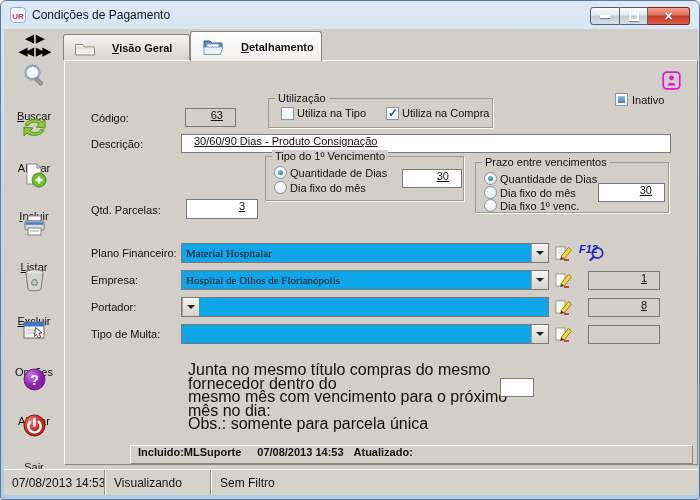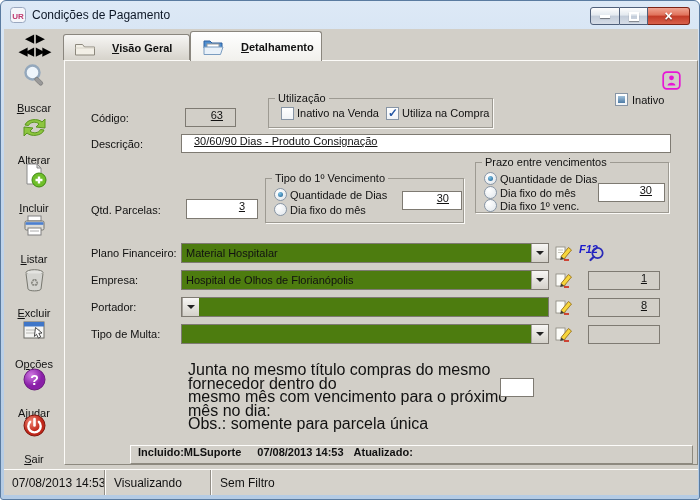--- a/index.html
+++ b/index.html
@@ -28,21 +28,21 @@
 
   
   .client { position:absolute; left:3px; top:28px; width:694px; height:466px; background:#d2cfc8; }
 
   
   .sidebar { position:absolute; left:0; top:0; width:60px; bottom:26px; background:#d2cfc8; }
   .nav { position:absolute; top:3px; left:0; width:60px; text-align:center; font-weight:bold; font-size:11px; line-height:13px; color:#000; }
   .nav span { cursor:default; margin:0 2px; letter-spacing:-2px; }
   .side-btn { position:absolute; left:0; width:60px; display:flex; flex-direction:column; align-items:center; cursor:default; }
   .side-btn .ic { width:27px; height:27px; display:block; }
-  .side-btn .lb { margin-top:13px; font-size:11px; color:#111; white-space:nowrap; }
+  .side-btn .lb { margin-top:21px; font-size:11px; color:#111; white-space:nowrap; }
   .accel { text-decoration:underline; }
 
   
   .tab { position:absolute; display:flex; align-items:center; gap:16px; padding-left:10px;
     font-weight:bold; font-size:11px; border:1px solid #8a867e; border-bottom:none;
     border-radius:3px 3px 0 0; cursor:default; }
   .tab.inactive { left:59px; top:5px; width:127px; height:26px; background:linear-gradient(#f7f6f4,#d6d3cb); z-index:1; }
   .tab.active  { left:186px; top:2px; width:132px; height:30px; background:linear-gradient(#ffffff,#f1f0ec); z-index:3; }
 
   
@@ -62,21 +62,21 @@
     border:1px solid #8795a5; cursor:default; }
   .checkbox.checked::after { content:"✓"; position:absolute; left:1px; top:-2px; font-size:12px; font-weight:bold; color:#2456a4; }
   .checkbox.filled::after { content:""; position:absolute; left:2px; top:2px; right:2px; bottom:2px;
     background:linear-gradient(#9fc0da,#4f7ca6); }
 
   .radio { position:absolute; width:13px; height:13px; border-radius:50%;
     background:radial-gradient(circle at 35% 30%,#fff,#dfe5ea); border:1px solid #8795a5; cursor:default; }
   .radio.selected::after { content:""; position:absolute; left:3px; top:3px; right:3px; bottom:3px;
     border-radius:50%; background:radial-gradient(circle at 35% 30%,#7ec4e8,#1f5f8f); }
 
-  .combo { position:absolute; height:20px; background:#4d7c0f; border:1px solid #7e7a72; display:flex; }
+  .combo { position:absolute; height:20px; background:#0ea5e9; border:1px solid #7e7a72; display:flex;font-family:Liberation Serif, serif; }
   .combo .val { flex:1; padding:0 4px; font-size:11px; display:flex; align-items:center; white-space:nowrap; overflow:hidden; }
   .combo .cbtn { width:17px; background:linear-gradient(#f7f6f4,#d4d1ca); border-left:1px solid #a5a19a;
     display:flex; align-items:center; justify-content:center; cursor:default; }
   .caret { width:0; height:0; border-left:4px solid transparent; border-right:4px solid transparent; border-top:4px solid #222; }
 
   .mini-icon { position:absolute; cursor:default; }
 
   .junta { position:absolute; left:123px; top:302px; width:330px; font-size:16px; line-height:13.5px; color:#111; }
 
   .audit { position:absolute; left:65px; top:384px; width:563px; height:19px;
@@ -239,31 +239,31 @@
       <span class="lbl" style="left:567px;top:33px">Inativo</span>
 
       <span class="lbl" style="left:26px;top:51px">Código:</span>
       <div class="field ro num" style="left:120px;top:47px;width:51px;height:19px">
           <span>63</span>
         </div>
 
       <div class="groupbox" style="left:203px;top:37px;width:225px;height:30px">
         <span class="legend">Utilização</span>
         <span class="checkbox" style="left:12px;top:8px"></span>
-        <span class="lbl" style="left:28px;top:8px">Inativo na Venda</span>
+        <span class="lbl" style="left:28px;top:8px">Utiliza na Tipo</span>
         <span class="checkbox checked" style="left:117px;top:8px"></span>
         <span class="lbl" style="left:133px;top:8px">Utiliza na Compra</span>
       </div>
 
       <span class="lbl" style="left:26px;top:77px">Descrição:</span>
       <div class="field" style="left:116px;top:73px;width:490px;height:19px">
           <span>30/60/90 Dias - Produto Consignação</span>
         </div>
 
-      <div class="groupbox" style="left:200px;top:117px;width:199px;height:45px">
+      <div class="groupbox" style="left:200px;top:95px;width:199px;height:45px">
         <span class="legend">Tipo do 1º Vencimento</span>
         <span class="radio selected" style="left:8px;top:9px"></span>
         <span class="lbl" style="left:24px;top:10px">Quantidade de Dias</span>
         <span class="radio" style="left:8px;top:24px"></span>
         <span class="lbl" style="left:24px;top:25px">Dia fixo do mês</span>
         <div class="field num" style="left:136px;top:12px;width:60px;height:19px">
             <span>30</span>
           </div>
       </div>
 

